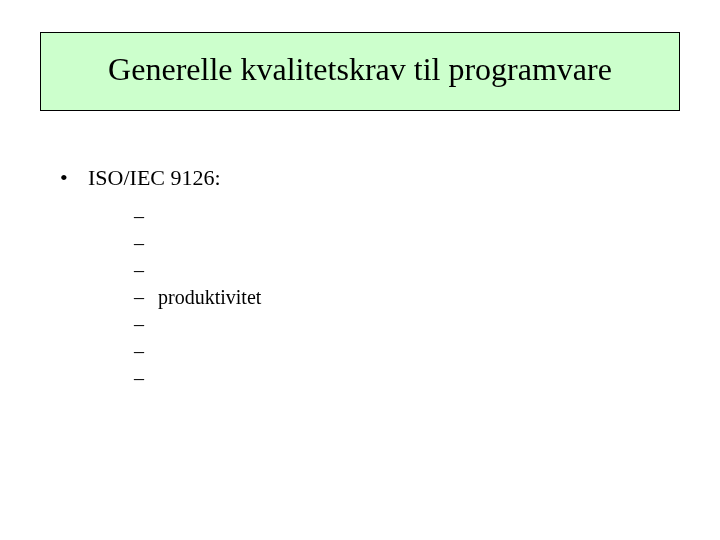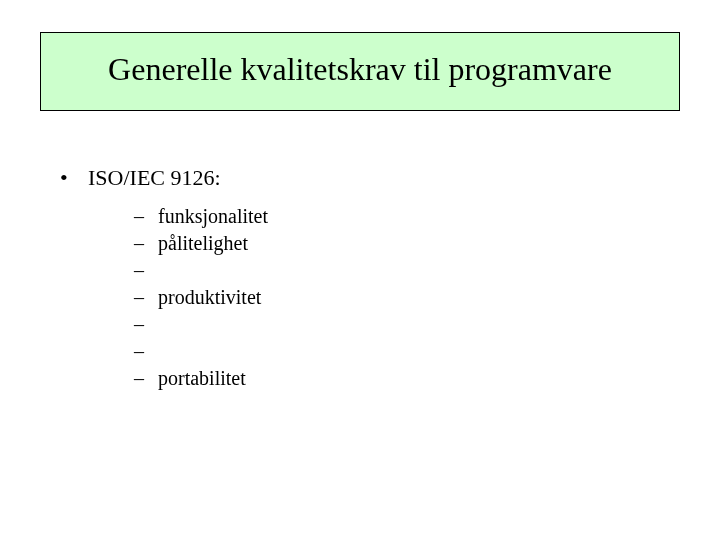--- a/index.html
+++ b/index.html
@@ -75,40 +75,37 @@
   <div class="content">
 
     <div class="lvl1">
       <span class="disc">•</span>
       <span>ISO/IEC 9126:</span>
     </div>
 
     <div class="sublist">
       <div class="lvl2">
         <span class="dash">–</span>
-        <span>funksjonalitet</span>
       </div>
       <div class="lvl2">
         <span class="dash">–</span>
-        <span>pålitelighet</span>
       </div>
       <div class="lvl2">
         <span class="dash">–</span>
       </div>
       <div class="lvl2">
         <span class="dash">–</span>
         <span>produktivitet</span>
       </div>
       <div class="lvl2">
         <span class="dash">–</span>
       </div>
       <div class="lvl2">
         <span class="dash">–</span>
       </div>
       <div class="lvl2">
         <span class="dash">–</span>
-        <span>portabilitet</span>
       </div>
     </div>
 
   </div>
 
 </div>
 
 </body></html>

